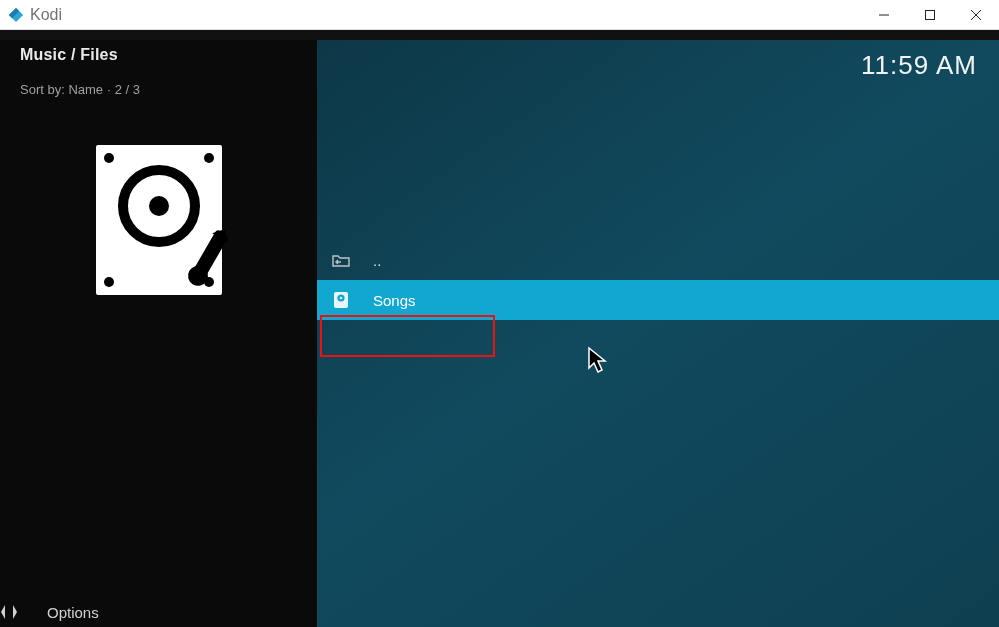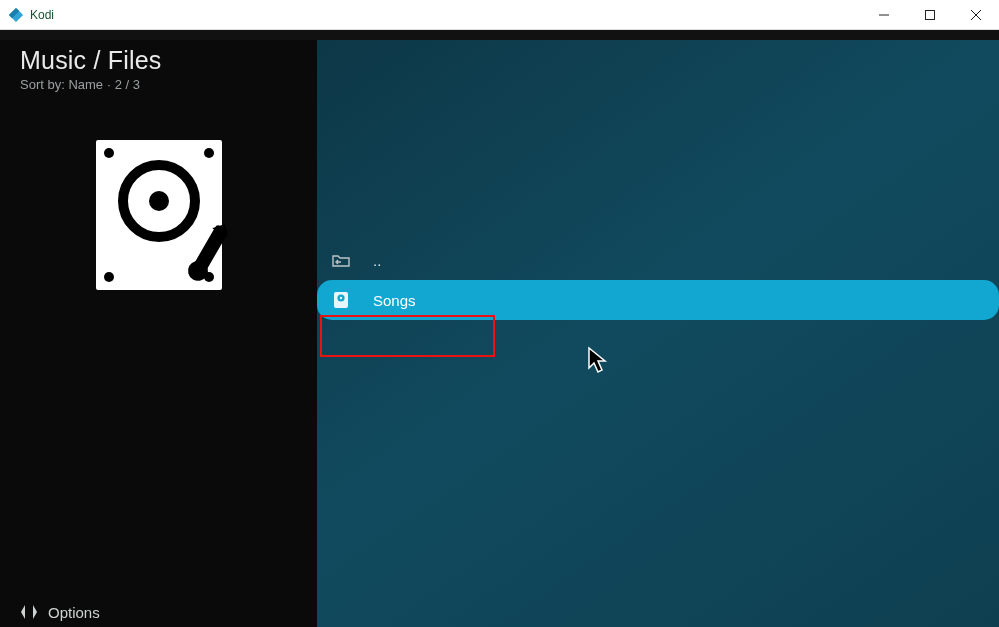--- a/index.html
+++ b/index.html
@@ -13,22 +13,22 @@
     align-items: center;
     padding: 0 8px 0 8px;
     position: relative;
     border-bottom: 1px solid #ddd;
   }
   .titlebar .app-icon {
     width: 16px; height: 16px;
     margin-right: 6px;
   }
   .titlebar .app-title {
-    font-size: 12px;
-    color: #14532d;
+    font-size: 16px;
+    color: #737373;
   }
   .titlebar .window-controls {
     position: absolute;
     right: 0;
     top: 0;
     height: 30px;
     display: flex;
   }
   .titlebar .window-controls .ctrl {
     width: 46px;
@@ -68,29 +68,29 @@
     width: 317px;
     height: 100%;
     background: #0a0a0a;
     display: flex;
     flex-direction: column;
   }
   .sidebar .header {
     padding: 6px 0 0 20px;
   }
   .sidebar .location {
-    font-size: 25px;
-    font-weight: 400;
+    font-size: 16px;
+    font-weight: 700;
     color: #eaeaea;
     letter-spacing: 0.2px;
   }
   .sidebar .subinfo {
     font-size: 13px;
     color: #9aa0a2;
-    margin-top: 2px;
+    margin-top: 18px;
   }
   .sidebar .thumb {
     margin-top: 48px;
     display: flex;
     justify-content: center;
   }
   .disk-icon {
     width: 126px;
     height: 150px;
     background: #fff;
@@ -149,23 +149,24 @@
     width: 20px; height: 20px;
     background: #000;
     border-radius: 50%;
   }
   
   .sidebar .footer {
     margin-top: auto;
     height: 30px;
     display: flex;
     align-items: center;
-    padding-left: 20px;
+    padding-left: 0;
     color: #cfd2d3;
     font-size: 15px;
+    gap: 19px;
   }
   .sidebar .footer .opt-icon {
     margin-right: 10px;
     display:flex;
   }
   
   
   .content {
     position: absolute;
     left: 317px; right: 0; top: 0; bottom: 0;
@@ -277,35 +278,36 @@
         <svg width="18" height="18" viewBox="0 0 18 18">
           <polygon points="5,2 1,9 5,16" fill="#cfd2d3"></polygon>
           <polygon points="13,2 17,9 13,16" fill="#cfd2d3"></polygon>
         </svg>
       </span>
       <span>Options</span>
     </div>
   </div>
 
   <div class="content">
+    <div class="clock">11:59 AM</div>
 
     <div class="list">
 
       <div class="row">
         <span class="ricon">
           <svg width="18" height="14" viewBox="0 0 18 14">
             <path d="M1 3 L6 3 L8 5 L17 5 L17 13 L1 13 Z" fill="none" stroke="#cfd2d3" stroke-width="1.4"></path>
             <path d="M9 9 L5 9 M6 7 L4 9 L6 11" fill="none" stroke="#cfd2d3" stroke-width="1.4"></path>
           </svg>
         </span>
         <span>..</span>
       </div>
 
 
-      <div class="row selected" style="position:relative;border-radius:15px;">
+      <div class="row selected" style="position:relative;">
         <span class="ricon">
           <svg width="16" height="18" viewBox="0 0 16 18">
             <rect x="1" y="1" width="14" height="16" rx="2" fill="#ffffff"></rect>
             <circle cx="8" cy="7" r="3.6" fill="#11a7d0"></circle>
             <circle cx="8" cy="7" r="1.2" fill="#ffffff"></circle>
           </svg>
         </span>
         <span>Songs</span>
       </div>
 

